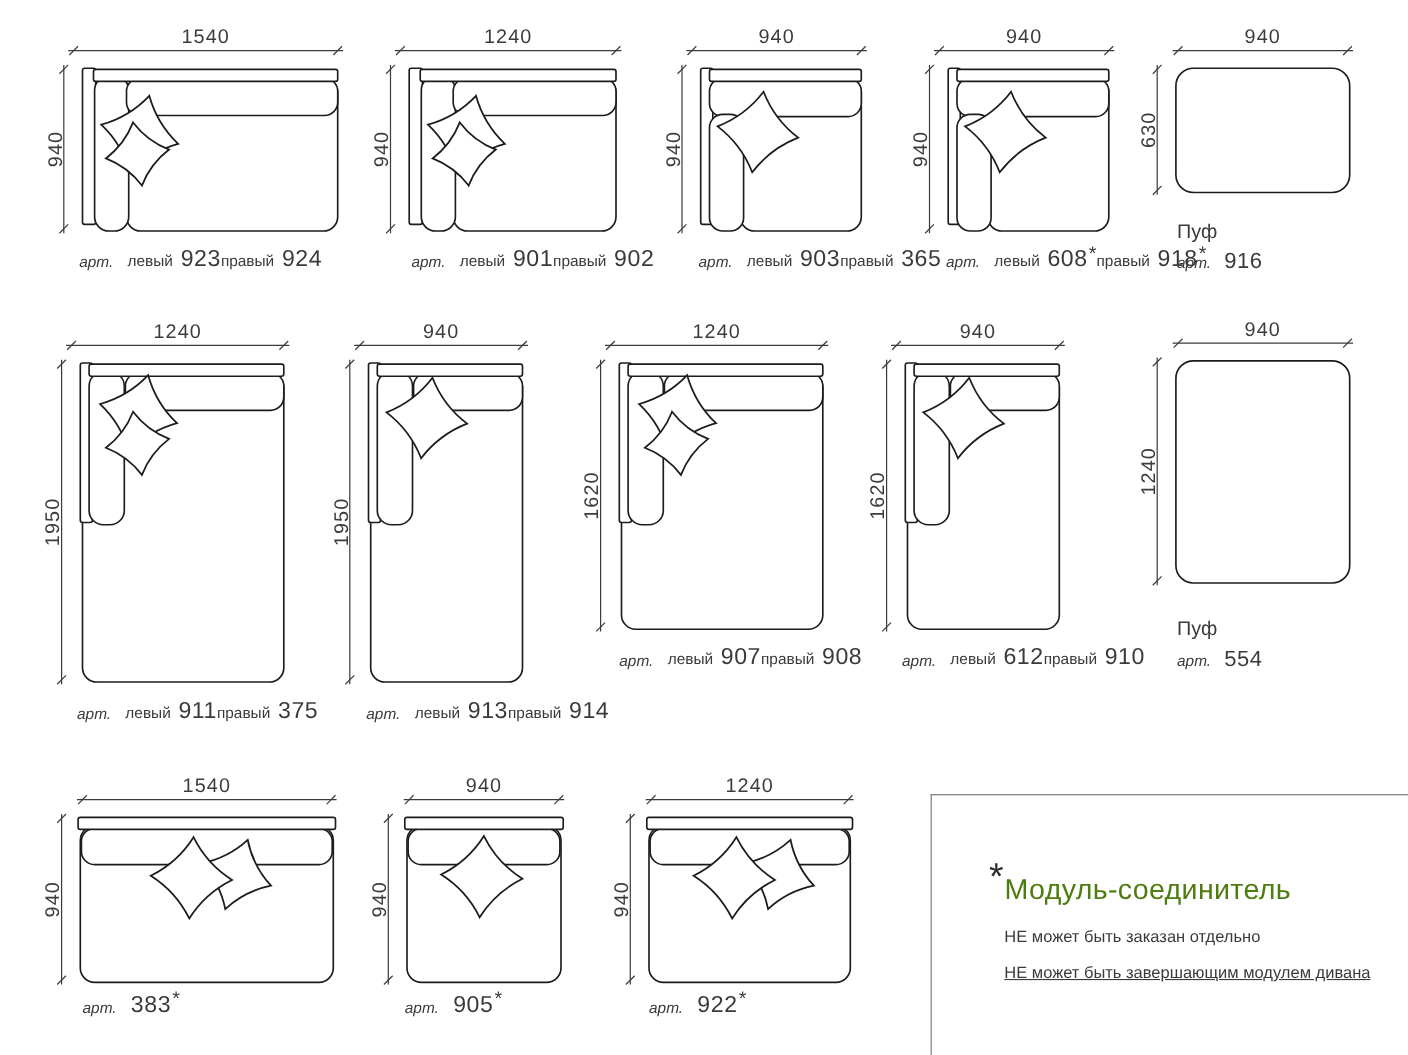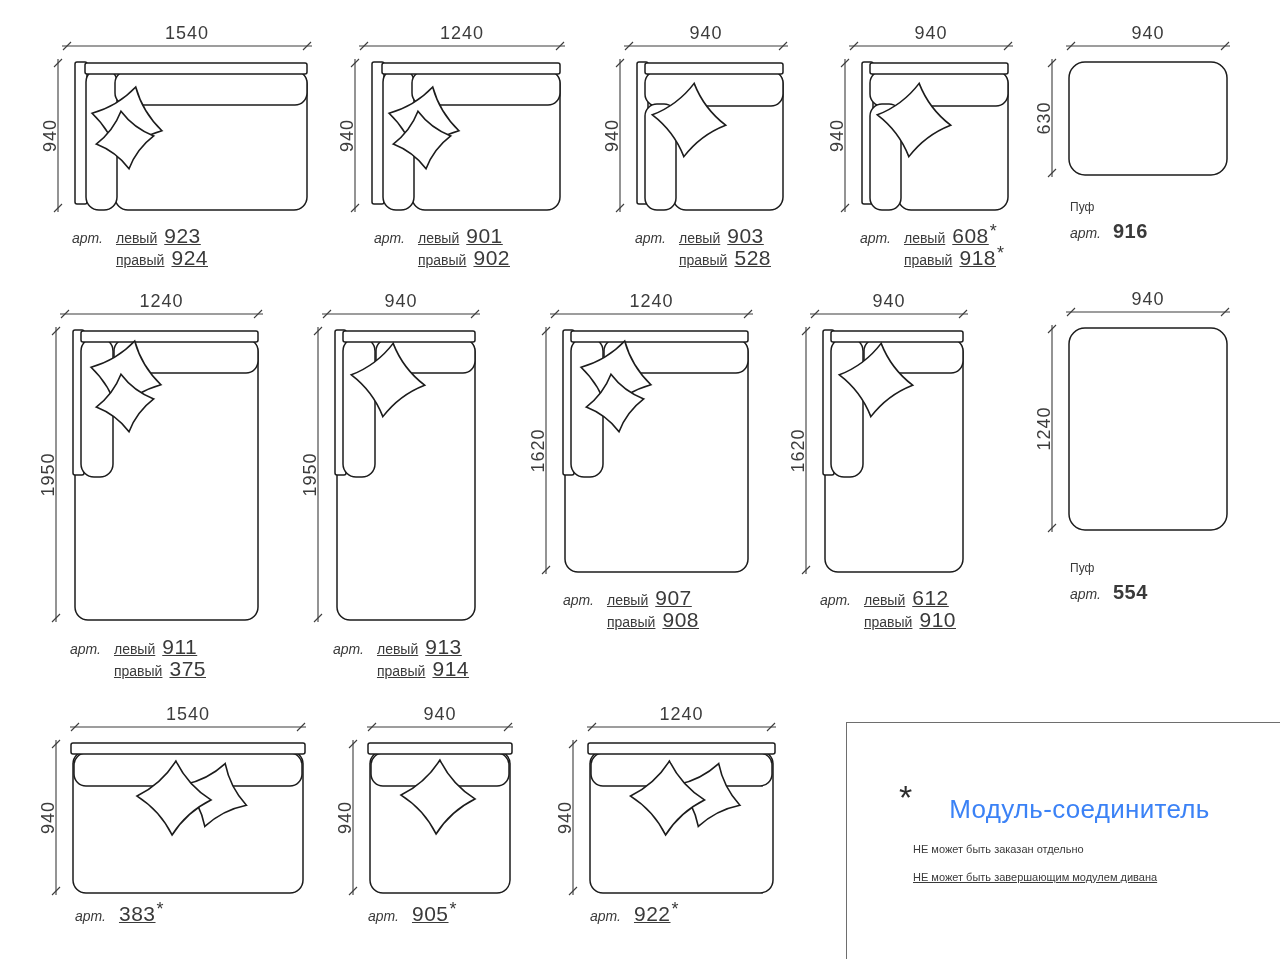--- a/index.html
+++ b/index.html
@@ -6,38 +6,38 @@
   body{font-family:"Liberation Sans", sans-serif;}
   #canvas{position:relative;width:1280px;height:959px;background:#fff;overflow:hidden;}
   #diagram{position:absolute;left:0;top:0;}
   svg text{font-family:"Liberation Sans", sans-serif;}
   .dim{font-size:18px;fill:var(--dimcolor,#3c3c3c);letter-spacing:1px;}
   .dl{stroke:var(--dimcolor,#3c3c3c);stroke-width:1.1;fill:none;}
   .fo{fill:#fff;stroke:var(--outline,#1c1c1c);stroke-width:1.5;}
   .pw{fill:#fff;stroke:var(--outline,#1c1c1c);stroke-width:1.6;stroke-linejoin:miter;}
   .mlabel{position:absolute;display:flex;gap:13px;color:var(--labelcolor,#3a3a3a);}
   .mlabel .art{font-style:italic;font-size:14px;padding-top:4px;}
-  .rows{display:flex;flex-direction:column;text-decoration:underline;}
+  .rows{display:flex;flex-direction:row;}
   .lrow{white-space:nowrap;height:22px;line-height:20px;}
   .lrow .word{font-size:14px;}
   .lrow .num{font-size:21px;margin-left:7px;letter-spacing:0.5px;}
   .lrow .num.first{margin-left:0;}
   .lrow .star{font-size:18px;display:inline-block;transform:translateY(-6px);margin-left:1px;}
   .plabel{position:absolute;color:var(--labelcolor,#3a3a3a);}
-  .plabel .pouf-name{font-size:12px;margin-bottom:7px;}
+  .plabel .pouf-name{font-size:18px;margin-bottom:7px;}
   .plabel .lrow .art{font-style:italic;font-size:14px;margin-right:12px;}
-  .plabel .lrow .num{font-size:20px;margin-left:0;font-weight:bold;}
+  .plabel .lrow .num{font-size:20px;margin-left:0;}
   .note{position:absolute;left:846px;top:722px;right:0;bottom:0;
         border-left:1px solid var(--notecolor,#6e6e6e);
         border-top:1px solid var(--notecolor,#6e6e6e);}
   .note-inner{padding:66px 0 0 52px;}
   .note-title-row{line-height:34px;white-space:nowrap;}
   .note-star{font-size:34px;display:inline-block;transform:translateY(-9px);margin-right:1px;color:#2d2d2d;}
-  .note-title{font-size:26px;color:#3b82f6;letter-spacing:0.3px;margin-left:36px;}
-  .note-line{font-size:11px;color:var(--labelcolor,#3a3a3a);margin-top:13px;padding-left:14px;white-space:nowrap;}
+  .note-title{font-size:26px;color:#4d7c0f;letter-spacing:0.3px;}
+  .note-line{font-size:15px;color:var(--labelcolor,#3a3a3a);margin-top:13px;padding-left:14px;white-space:nowrap;}
   .note-line.second{margin-top:16px;text-decoration:underline;}
 </style>
 </head>
 <body>
 
 <div id="canvas">
   <svg id="diagram" width="1280" height="959" viewBox="0 0 1280 959">
       <g>
         <rect x="115" y="71" width="192" height="139" rx="13" ry="13" class="fo"></rect>
         <rect x="75" y="62" width="12" height="142" rx="2" ry="2" class="fo"></rect>
@@ -301,21 +301,21 @@
         <span class="art">арт.</span>
         <div class="rows">
           <div class="lrow"><span class="word">левый</span><span class="num">901</span></div>
           <div class="lrow"><span class="word">правый</span><span class="num">902</span></div>
         </div>
       </div>
       <div class="mlabel" style="left:635px;top:226px;">
         <span class="art">арт.</span>
         <div class="rows">
           <div class="lrow"><span class="word">левый</span><span class="num">903</span></div>
-          <div class="lrow"><span class="word">правый</span><span class="num">528</span></div>
+          <div class="lrow"><span class="word">правый</span><span class="num">365</span></div>
         </div>
       </div>
       <div class="mlabel" style="left:860px;top:226px;">
         <span class="art">арт.</span>
         <div class="rows">
           <div class="lrow"><span class="word">левый</span><span class="num">608</span><span class="star">*</span></div>
           <div class="lrow"><span class="word">правый</span><span class="num">918</span><span class="star">*</span></div>
         </div>
       </div>
       <div class="plabel" style="left:1070px;top:200px;">

